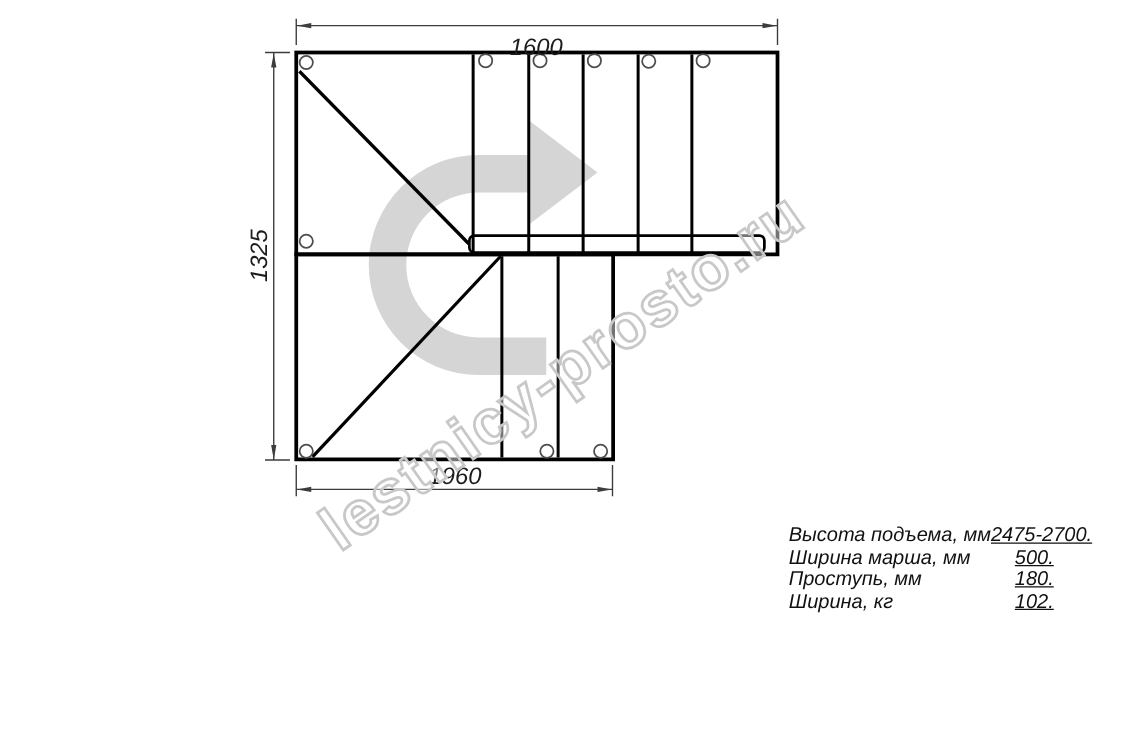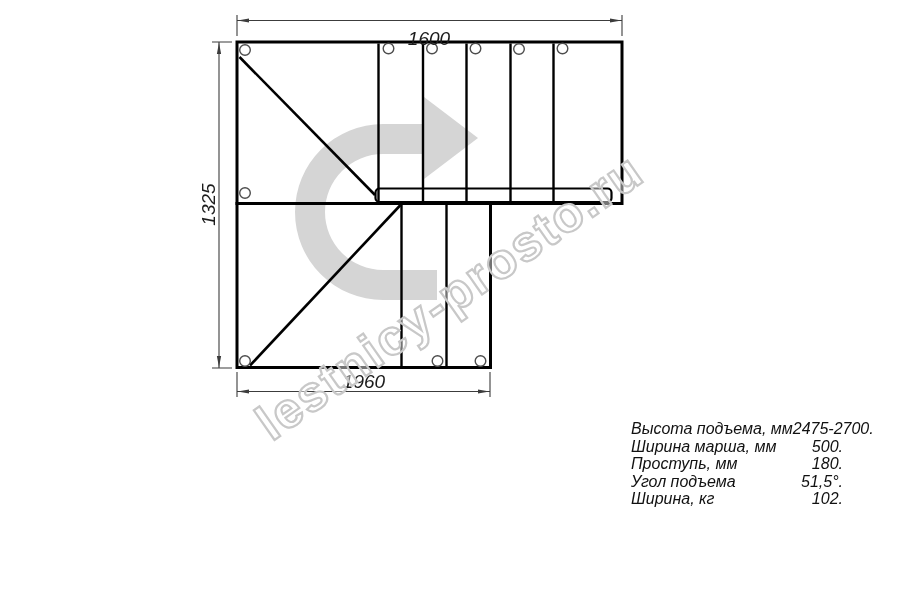--- a/index.html
+++ b/index.html
@@ -11,21 +11,21 @@
   .dim-bottom{left:322px;top:371px;width:84px;}
   .dim-left{left:167px;top:195px;width:80px;height:19px;transform:rotate(-90deg);}
   .watermark{position:absolute;left:262px;top:399px;height:58px;line-height:58px;white-space:nowrap;
              font-weight:bold;font-size:50px;letter-spacing:2px;
              color:rgba(255,255,255,0.45);
              -webkit-text-stroke:2.2px #c8c8c8;
              transform:rotate(-35deg);transform-origin:0 50%;}
   .specs{position:absolute;left:615px;top:420px;width:228px;color:#111;}
   .specs .row{display:flex;justify-content:space-between;height:17.6px;line-height:17.6px;
               font-style:italic;font-size:16px;white-space:nowrap;margin-left:16px;}
-  .specs .val{text-align:left;}
+  .specs .val{text-align:left;text-decoration:underline;}
 </style>
 </head>
 <body>
 
 <div class="stage">
 
   <svg width="900" height="600" viewBox="0 0 900 600">
 
     <path d="M424 97 L478 138 L424 179 L424 154 L383 154 A58 58 0 0 0 383 270 L437 270 L437 300 L383 300 A88 88 0 0 1 383 124 L424 124 Z" fill="#d5d5d5"></path>
 
@@ -89,22 +89,18 @@
     </div>
     <div class="row">
       <span class="lbl">Ширина марша, мм</span>
       <span class="val">500.</span>
     </div>
     <div class="row">
       <span class="lbl">Проступь, мм</span>
       <span class="val">180.</span>
     </div>
     <div class="row">
-      <span class="lbl">Угол подъема</span>
-      <span class="val">51,5°.</span>
-    </div>
-    <div class="row">
       <span class="lbl">Ширина, кг</span>
       <span class="val">102.</span>
     </div>
   </div>
 
 </div>
 
 </body></html>

